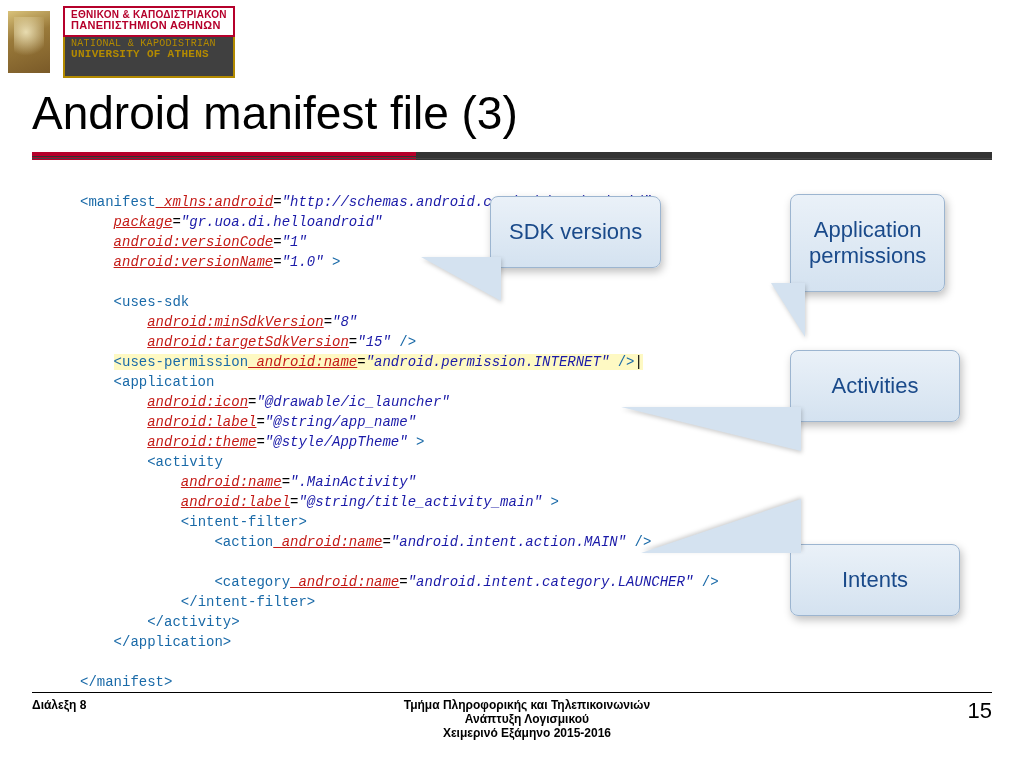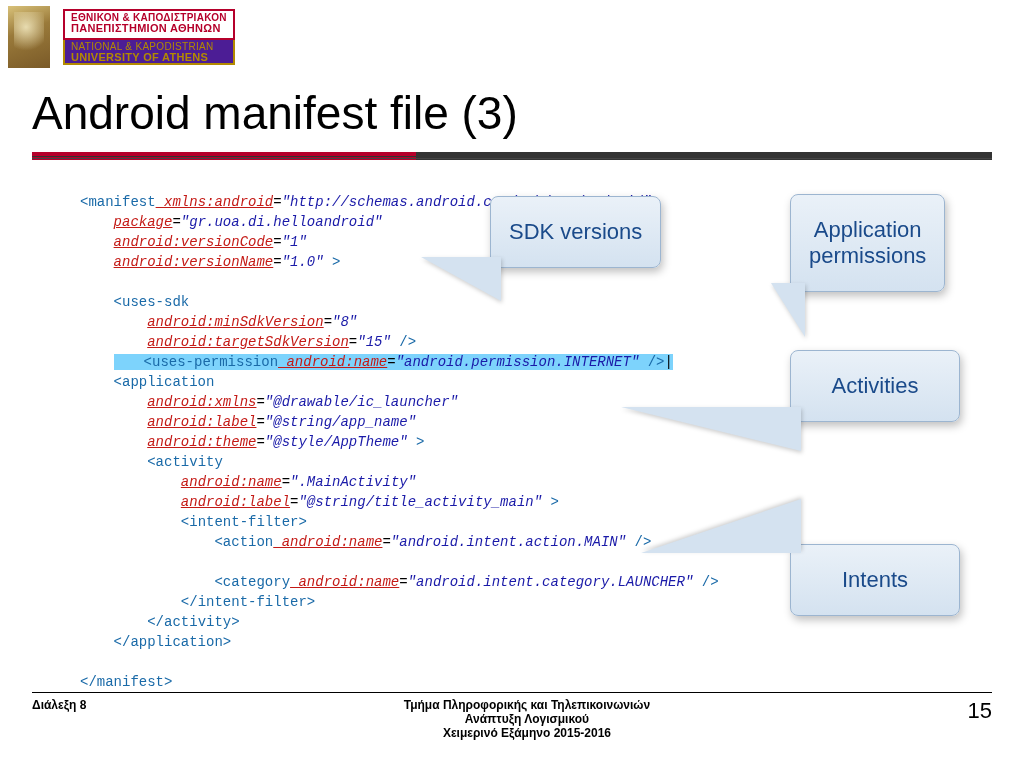--- a/index.html
+++ b/index.html
@@ -21,21 +21,21 @@
     content:""; position:absolute; inset:6px;
     background: radial-gradient(circle at 40% 30%, #e8dcb0 0%, transparent 60%);
   }
   .logo-text { display:flex; flex-direction:column; line-height:1; }
   .logo-gr {
     background:#fff; border:2px solid #b5002b; padding:2px 6px 4px 6px;
   }
   .logo-gr .l1 { color:#b5002b; font-size:10px; font-weight:bold; letter-spacing:0.3px;}
   .logo-gr .l2 { color:#b5002b; font-size:11px; font-weight:bold; letter-spacing:0.3px;}
   .logo-en {
-    background:#4c1d95; border:2px solid #b38a00; border-top:none; padding:2px 6px 0 6px;
+    background:#404040; border:2px solid #b38a00; border-top:none; padding:2px 6px 16px 6px;font-family:Liberation Mono, monospace;
   }
   .logo-en .l1 { color:#b38a00; font-size:10px; letter-spacing:0.3px;}
   .logo-en .l2 { color:#b38a00; font-size:11px; font-weight:bold; letter-spacing:0.3px;}
 
   .slide-title {
     position:absolute; top:86px; left:32px;
     font-size:46px; font-family: Verdana, sans-serif; color:#000;
   }
   .title-rule {
     position:absolute; top:152px; left:32px; right:32px; height:8px;
@@ -54,21 +54,21 @@
 
   .code-area {
     position:absolute; top:172px; left:80px; right:200px;
     font-family: "Courier New", monospace; font-size:14px;
     line-height:20px; color:#000; white-space:pre;
   }
   .code-area .tag { color:#1a6aa8; }
   .code-area .attr { color:#c41a16; font-style:italic;text-decoration:underline; }
   .code-area .eq { color:#000; }
   .code-area .val { color:#1a1aa8; font-style:italic; }
-  .code-area .hl { background:#7dd3fc;padding-left:30px; }
+  .code-area .hl { background:#fef9c3; }
   .code-area .cursor::after{content:"|"; color:#000;}
 
   .callout {
     position:absolute;
     background: linear-gradient(#eaf1f8,#d4e2f0);
     border:1px solid #9cb5d0; border-radius:8px;
     box-shadow: 2px 4px 8px rgba(0,0,0,0.25);
     padding:22px 18px; color:#1a4a8a; font-size:22px; text-align:center;
   }
   .callout .tail {
@@ -142,21 +142,21 @@
 <span class="tag">&lt;manifest</span><span class="attr"> xmlns:android</span><span class="eq">=</span><span class="val">"http://schemas.android.com/apk/res/android"</span>
     <span class="attr">package</span><span class="eq">=</span><span class="val">"gr.uoa.di.helloandroid"</span>
     <span class="attr">android:versionCode</span><span class="eq">=</span><span class="val">"1"</span>
     <span class="attr">android:versionName</span><span class="eq">=</span><span class="val">"1.0"</span><span class="tag"> &gt;</span>
 
     <span class="tag">&lt;uses-sdk</span>
         <span class="attr">android:minSdkVersion</span><span class="eq">=</span><span class="val">"8"</span>
         <span class="attr">android:targetSdkVersion</span><span class="eq">=</span><span class="val">"15"</span><span class="tag"> /&gt;</span>
     <span class="hl"><span class="tag">&lt;uses-permission</span><span class="attr"> android:name</span><span class="eq">=</span><span class="val">"android.permission.INTERNET"</span><span class="tag cursor"> /&gt;</span></span>
     <span class="tag">&lt;application</span>
-        <span class="attr">android:xmlns</span><span class="eq">=</span><span class="val">"@drawable/ic_launcher"</span>
+        <span class="attr">android:icon</span><span class="eq">=</span><span class="val">"@drawable/ic_launcher"</span>
         <span class="attr">android:label</span><span class="eq">=</span><span class="val">"@string/app_name"</span>
         <span class="attr">android:theme</span><span class="eq">=</span><span class="val">"@style/AppTheme"</span><span class="tag"> &gt;</span>
         <span class="tag">&lt;activity</span>
             <span class="attr">android:name</span><span class="eq">=</span><span class="val">".MainActivity"</span>
             <span class="attr">android:label</span><span class="eq">=</span><span class="val">"@string/title_activity_main"</span><span class="tag"> &gt;</span>
             <span class="tag">&lt;intent-filter&gt;</span>
                 <span class="tag">&lt;action</span><span class="attr"> android:name</span><span class="eq">=</span><span class="val">"android.intent.action.MAIN"</span><span class="tag"> /&gt;</span>
 
                 <span class="tag">&lt;category</span><span class="attr"> android:name</span><span class="eq">=</span><span class="val">"android.intent.category.LAUNCHER"</span><span class="tag"> /&gt;</span>
             <span class="tag">&lt;/intent-filter&gt;</span>

